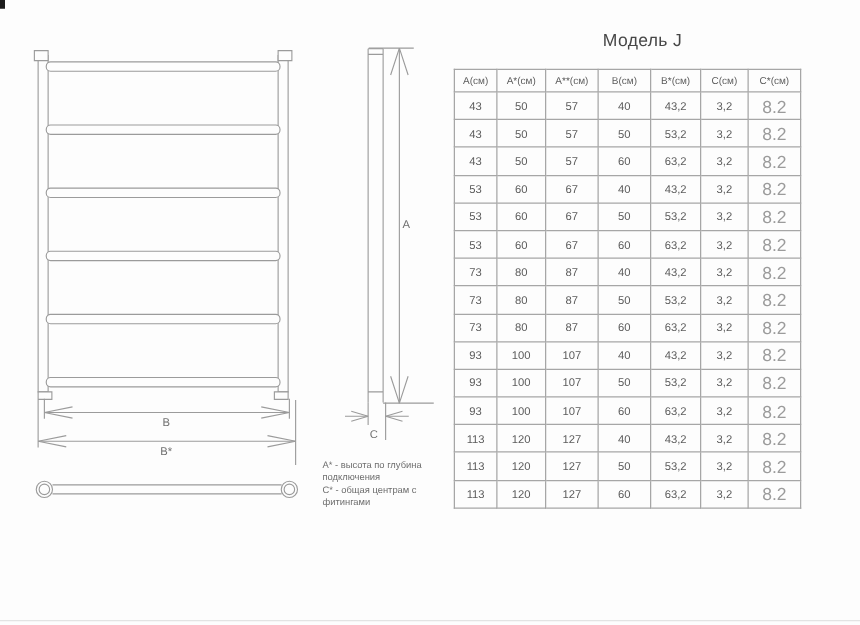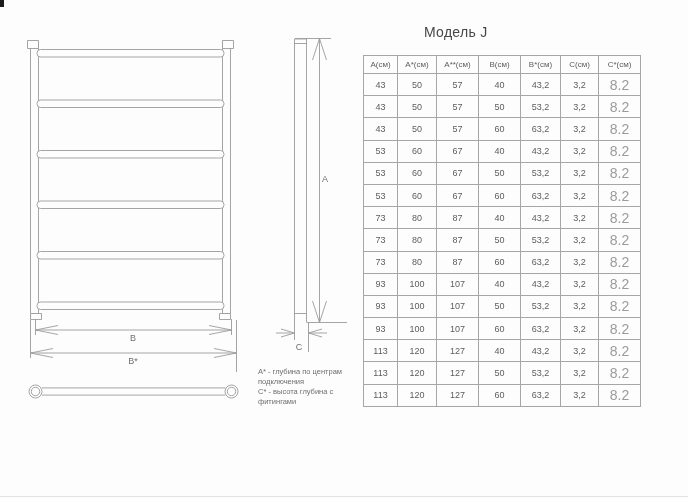--- a/index.html
+++ b/index.html
@@ -6,21 +6,21 @@
   .page {
     position:relative; width:688px; height:500px;
     background:#fdfdfd; overflow:hidden;
     font-family:"Liberation Sans", sans-serif;
   }
   .scan-artifact { position:absolute; left:0; top:0; width:4px; height:7px; background:#1c1c1c; }
   .scan-edge-line { position:absolute; left:0; top:496px; width:688px; height:1px; background:#e3e3e3; }
 
   .title {
     position:absolute; left:424px; top:24px; width:180px;
-    font-size:14px; color:#474747; letter-spacing:.3px;
+    text-align:center; font-size:14px; color:#474747; letter-spacing:.3px;
   }
 
   svg.drawing { position:absolute; left:0; top:0; }
   svg.drawing * { vector-effect:non-scaling-stroke; }
   svg.drawing text { font-family:"Liberation Sans", sans-serif; font-size:9px; fill:#6f6f6f; }
 
   table.spec {
     position:absolute; left:363px; top:55px;
     border-collapse:collapse; table-layout:fixed;
   }
@@ -263,17 +263,17 @@
           <td>127</td>
           <td>60</td>
           <td>63,2</td>
           <td>3,2</td>
           <td class="last-col">8.2</td>
         </tr>
       </tbody>
   </table>
 
   <div class="legend">
-    <div>А* - глубина по центрам подключения</div>
-    <div>С* - высота глубина с фитингами</div>
+    <div>А* - высота по глубина подключения</div>
+    <div>С* - общая центрам с фитингами</div>
   </div>
 
 </div>
 
 </body></html>

